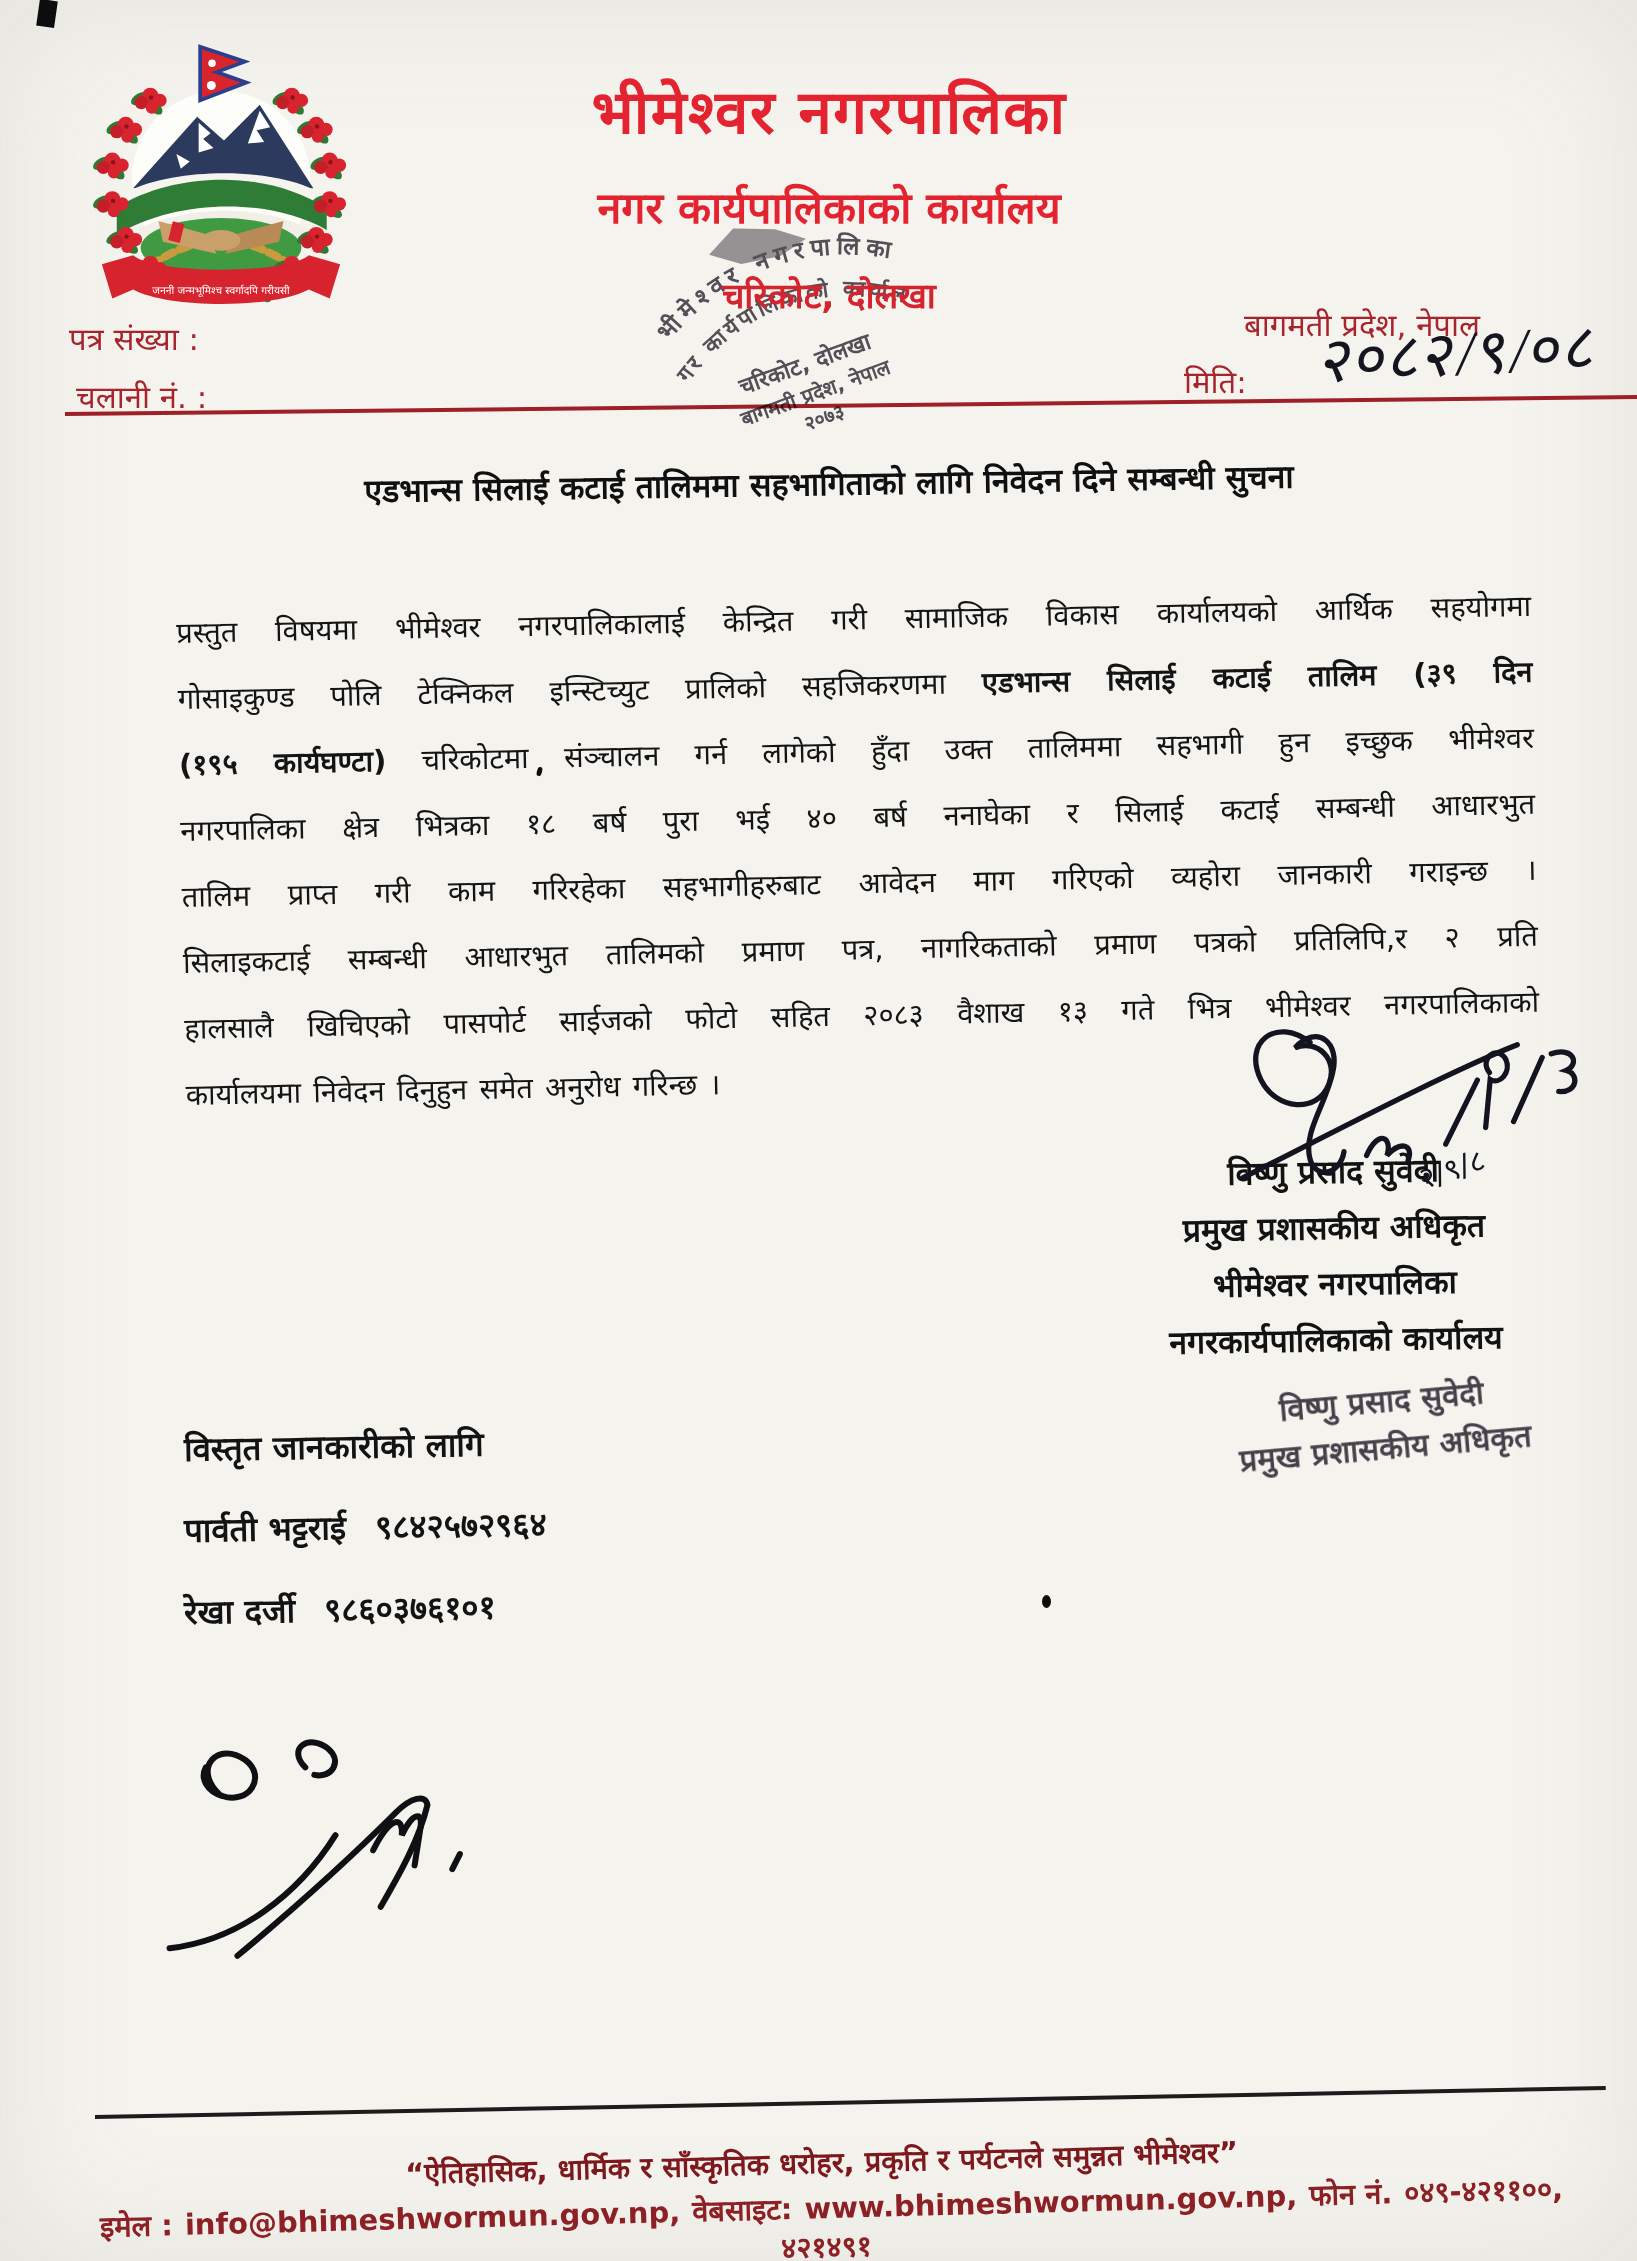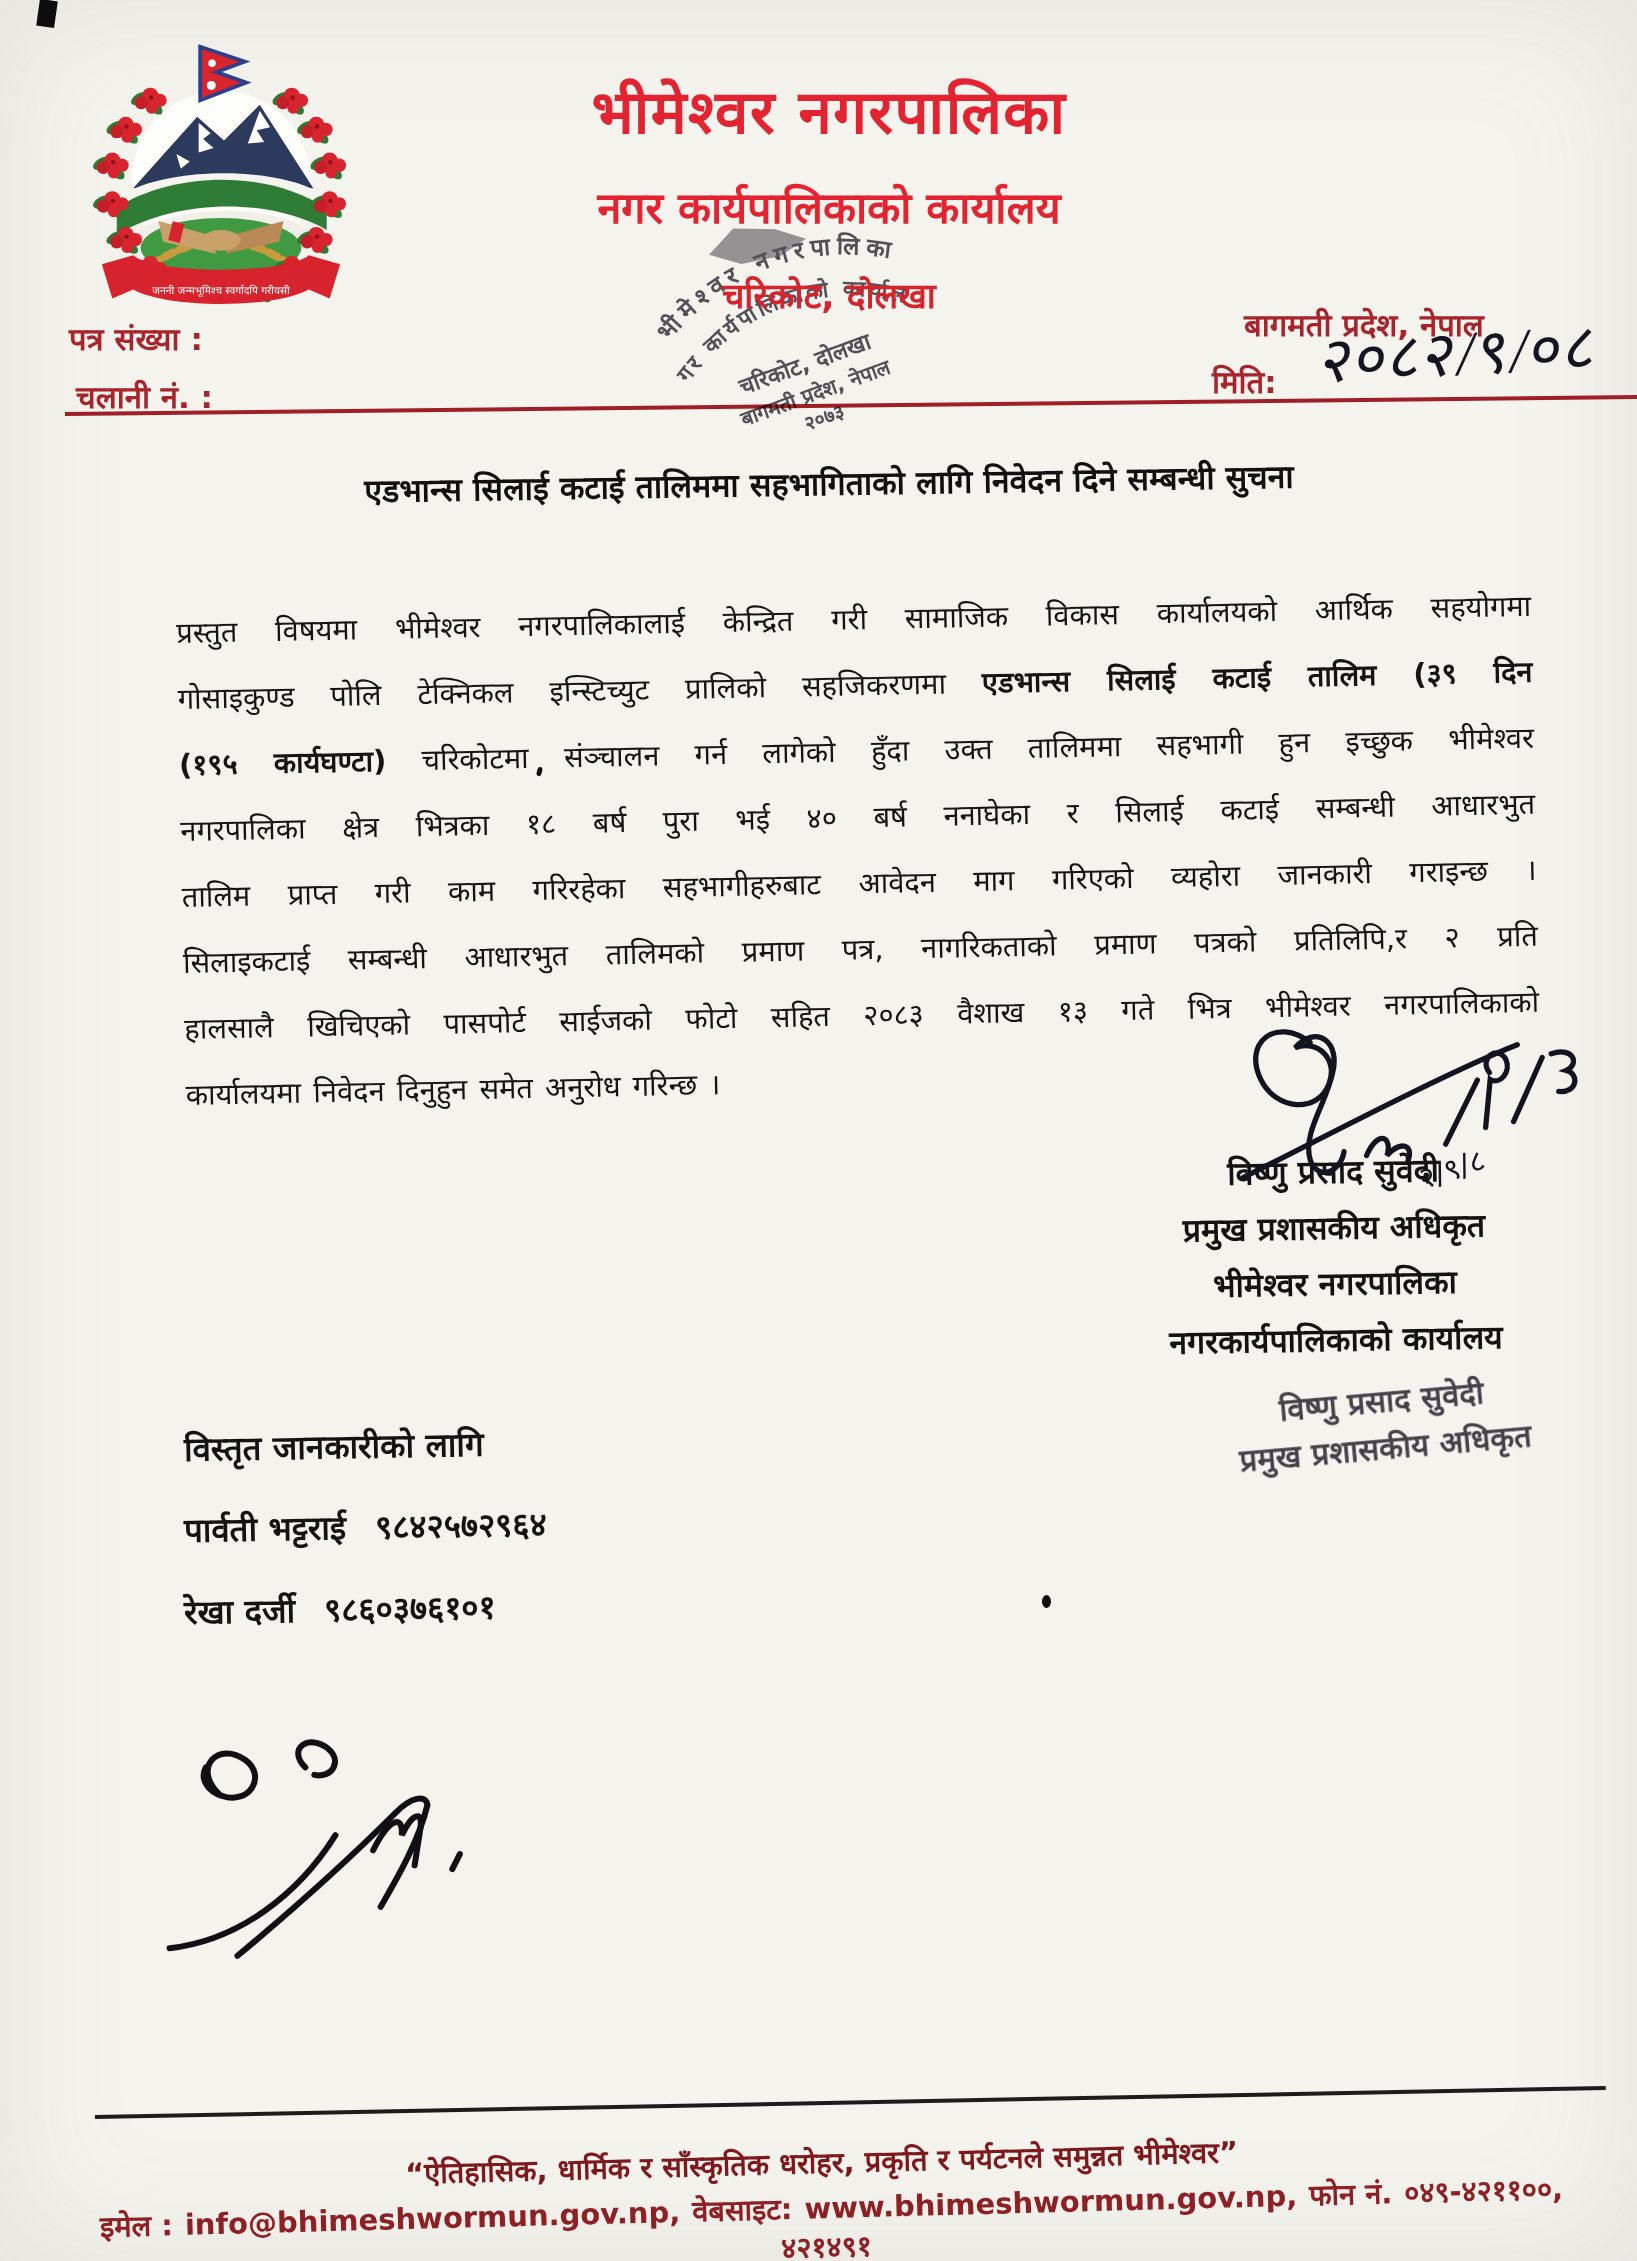--- a/index.html
+++ b/index.html
@@ -10,25 +10,25 @@
     box-shadow:inset 0 0 136px rgba(120,110,90,.12);
   }
   .abs{position:absolute;}
   
   .emblem{left:87px;top:42px;}
   .hc{left:324px;top:69px;width:1010px;text-align:center;z-index:4;}
   .title{color:#e42330;font-size:60px;font-weight:700;letter-spacing:1.5px;}
   .subtitle{color:#e42330;font-size:43px;font-weight:700;margin-top:26px;}
   .location{color:#d6242e;font-size:35px;font-weight:700;margin-top:35px;}
   .rstamp{left:599px;top:188px;z-index:3;mix-blend-mode:multiply;opacity:.85;}
-  .ref{color:#a8242c;font-size:31px;font-weight:700;}
+  .ref{color:#a8242c;font-size:31px;font-weight:400;}
   .ref1{left:69px;top:317px;}
   .ref2{left:69px;top:375px;margin-left:7px;}
   .prov{left:1244px;top:303px;}
-  .miti{left:1212px;top:360px;}
+  .miti{left:1184px;top:360px;}
   .hand-date{
     left:1321px;top:308px;font-size:63px;color:#15151f;
     font-family:"Liberation Serif","DejaVu Serif",serif;
     transform:rotate(-3deg) skewX(-10deg);letter-spacing:1.5px;z-index:5;
   }
   .rule{left:65px;top:412px;width:1573px;height:3.8px;background:#9e1f26;
         transform:rotate(-0.62deg);transform-origin:left center;}
   
   .subject{left:211px;top:461px;width:1236px;text-align:center;
            font-size:32px;font-weight:700;color:#101010;transform:rotate(-0.9deg);}

